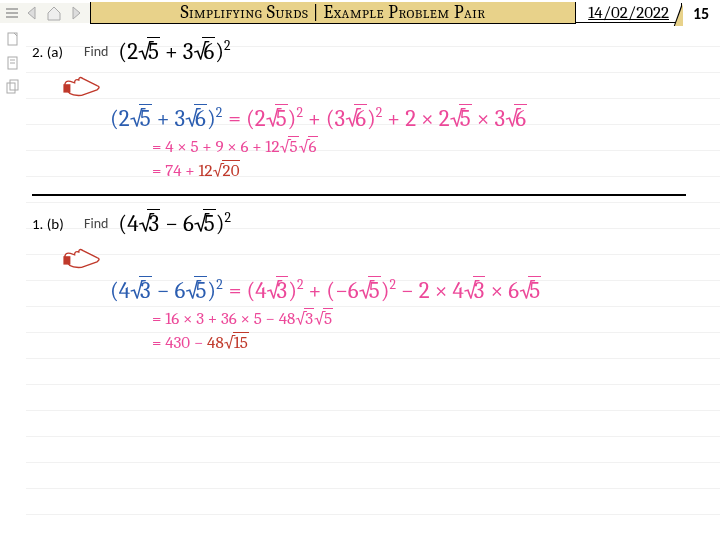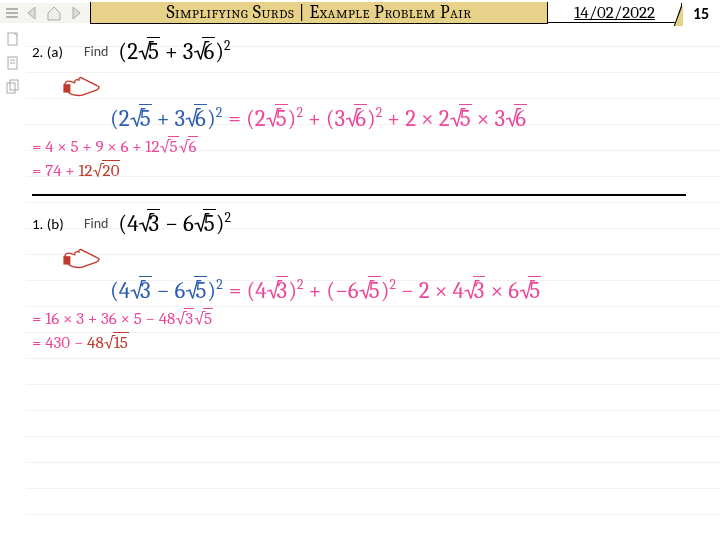--- a/index.html
+++ b/index.html
@@ -1,20 +1,20 @@
 <!DOCTYPE html>
 <html><head>
 <meta charset="utf-8">
 <style>
   body{margin:0;font-family:"Segoe UI",Arial,sans-serif;background:#fff;width:720px;height:540px;overflow:hidden;position:relative;font-size:14px}
   .topbar{display:flex;align-items:center;height:26px;border-bottom:1px solid #000}
   .nav-cluster{display:flex;align-items:center;gap:2px;padding:0 4px;background:#f5f5f0}
   .nav-btn svg{display:block}
   .title-strip{flex:1;display:flex;align-items:center;justify-content:center;background:#e8d28a;border:1px solid #000;border-top:none;font-family:Cambria,Georgia,serif;font-variant:small-caps;font-size:18px;letter-spacing:.5px}
-  .date-strip{display:flex;align-items:center;padding:0 26px;text-decoration:underline;font-family:Cambria,Georgia,serif;font-size:17px;border:1px solid #000;border-top:none;border-left:none}
+  .date-strip{display:flex;align-items:center;padding:0 12px;text-decoration:underline;font-family:Cambria,Georgia,serif;font-size:17px;border:1px solid #000;border-top:none;border-left:none}
   .pagenum{display:flex;align-items:center;justify-content:center;width:38px;font-weight:bold;font-family:Calibri,Arial,sans-serif;font-size:16px;background:#fff;position:relative}
   .pagenum::before{content:"";position:absolute;left:-10px;top:-1px;width:0;height:0;border-top:28px solid transparent;border-right:10px solid #000}
   .pagenum::after{content:"";position:absolute;left:-9px;top:0;width:0;height:0;border-top:27px solid transparent;border-right:10px solid #e8d28a}
 
   .side-rail{position:absolute;left:0;top:26px;bottom:0;width:26px;background:#fff;border-right:1px solid #ddd;display:flex;flex-direction:column;align-items:center;gap:6px;padding-top:4px}
   .side-rail>div{width:18px;height:18px;display:flex;align-items:center;justify-content:center;color:#888}
 
   .ruled{position:absolute;left:26px;right:0;top:26px;bottom:0;background:#fff;
     background-image:linear-gradient(#f1f1f1 1px,transparent 1px);
     background-size:100% 26px;background-position:0 20px}
@@ -27,21 +27,21 @@
   .math{font-family:"Cambria Math",Cambria,Georgia,serif;font-size:23px}
   .m-gray{color:#ec4899}
   .m-red{color:#c0392b}
   .m-blue{color:#2b5db0}
 
   .sq{position:relative;display:inline-block;padding-left:9px}
   .sq::before{content:"√";position:absolute;left:0;top:0}
   .sq>span{border-top:1px solid currentColor;padding:0 1px}
   .sup{font-size:.6em;vertical-align:super}
 
-  .step-block{}
+  .step-block{margin-left:120px}
   .step-block .line{margin:5px 0;font-size:17px}
 
   .hand{width:44px;height:32px;display:flex;align-items:center;margin:4px 0 2px 30px}
   .hand svg{width:42px;height:30px}
 
   .divider{border-top:2px solid #000;margin:14px 4px 14px 0;position:relative}
   .divider::after{content:"";position:absolute;left:38%;top:-2px;width:2px;height:2px;background:#000}
 
   .expand-row{display:flex;align-items:center;gap:6px;margin-left:78px}
 </style>

